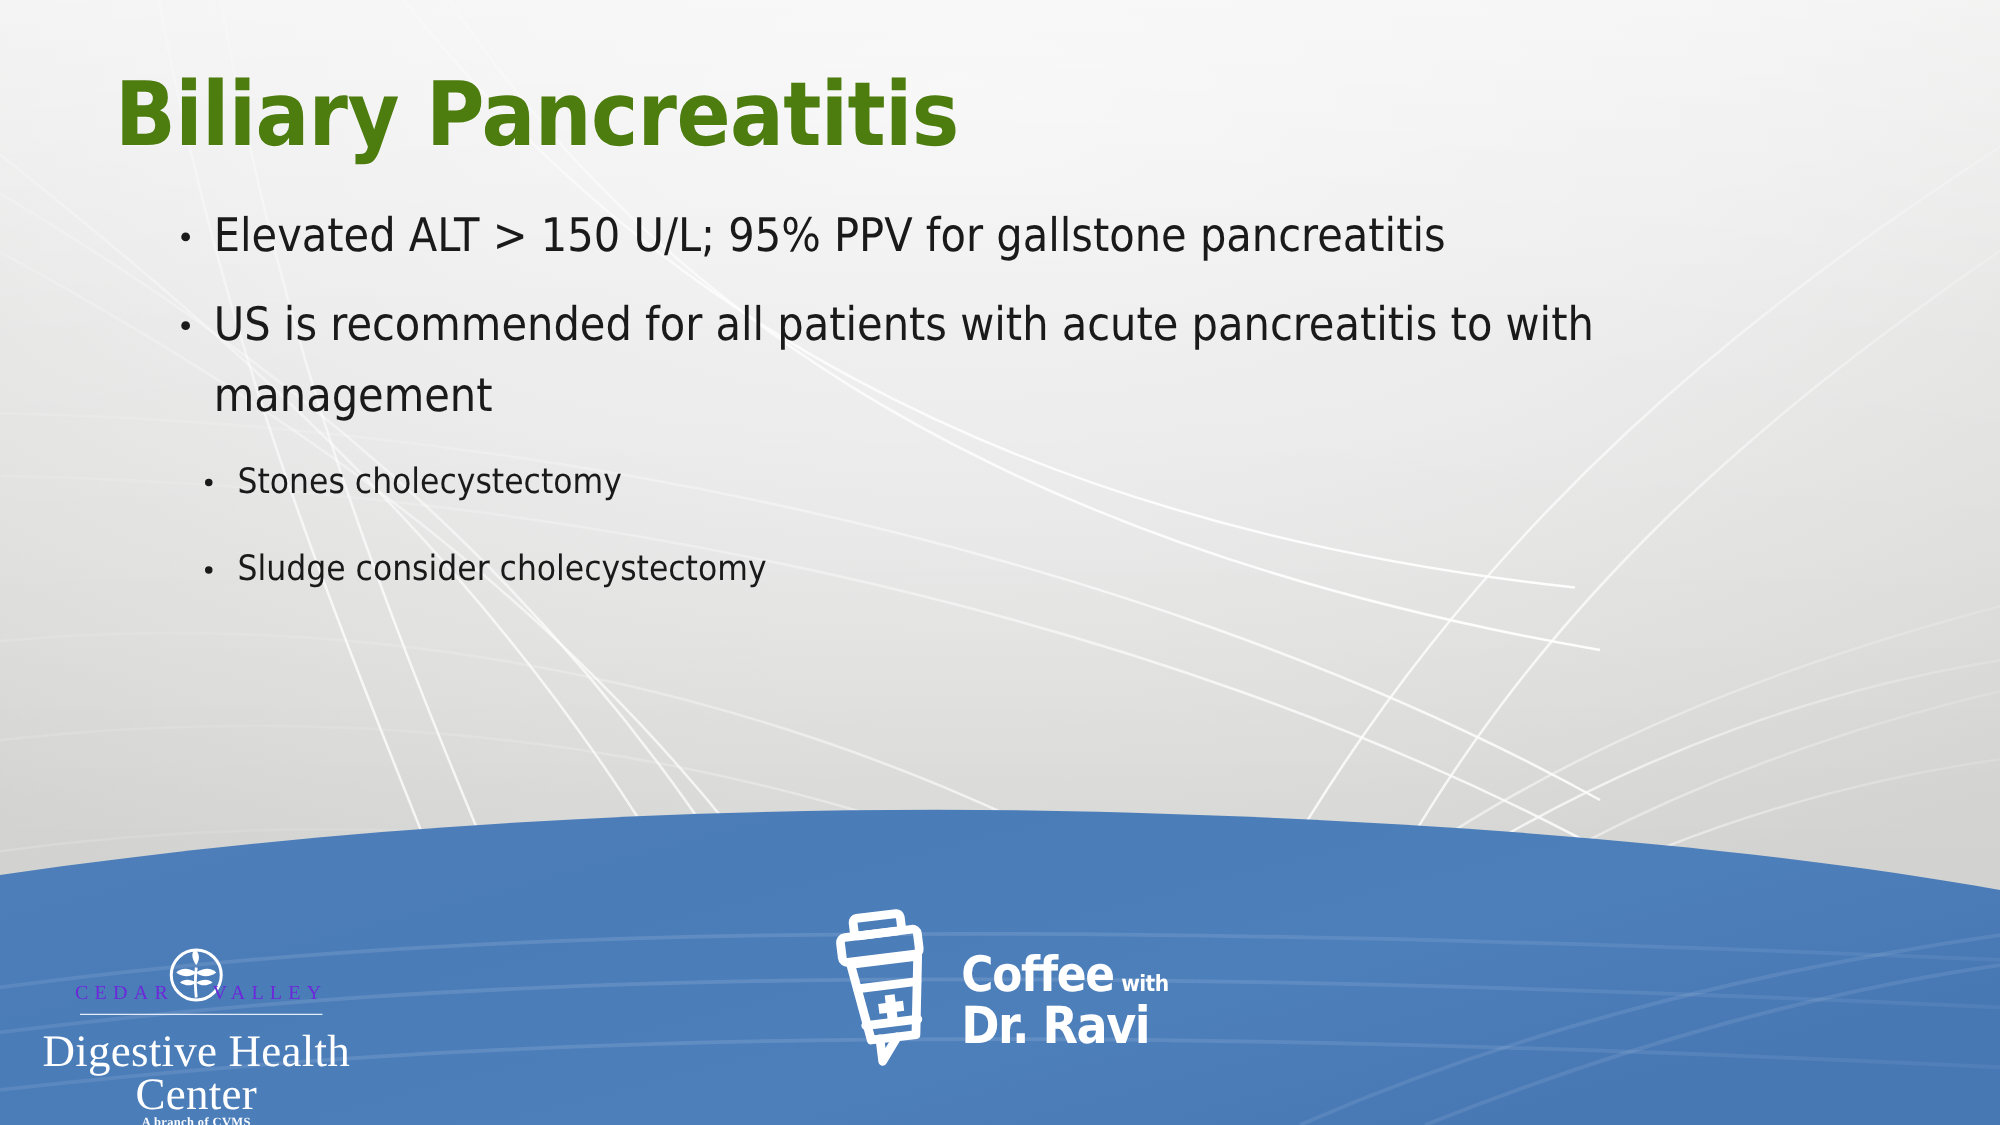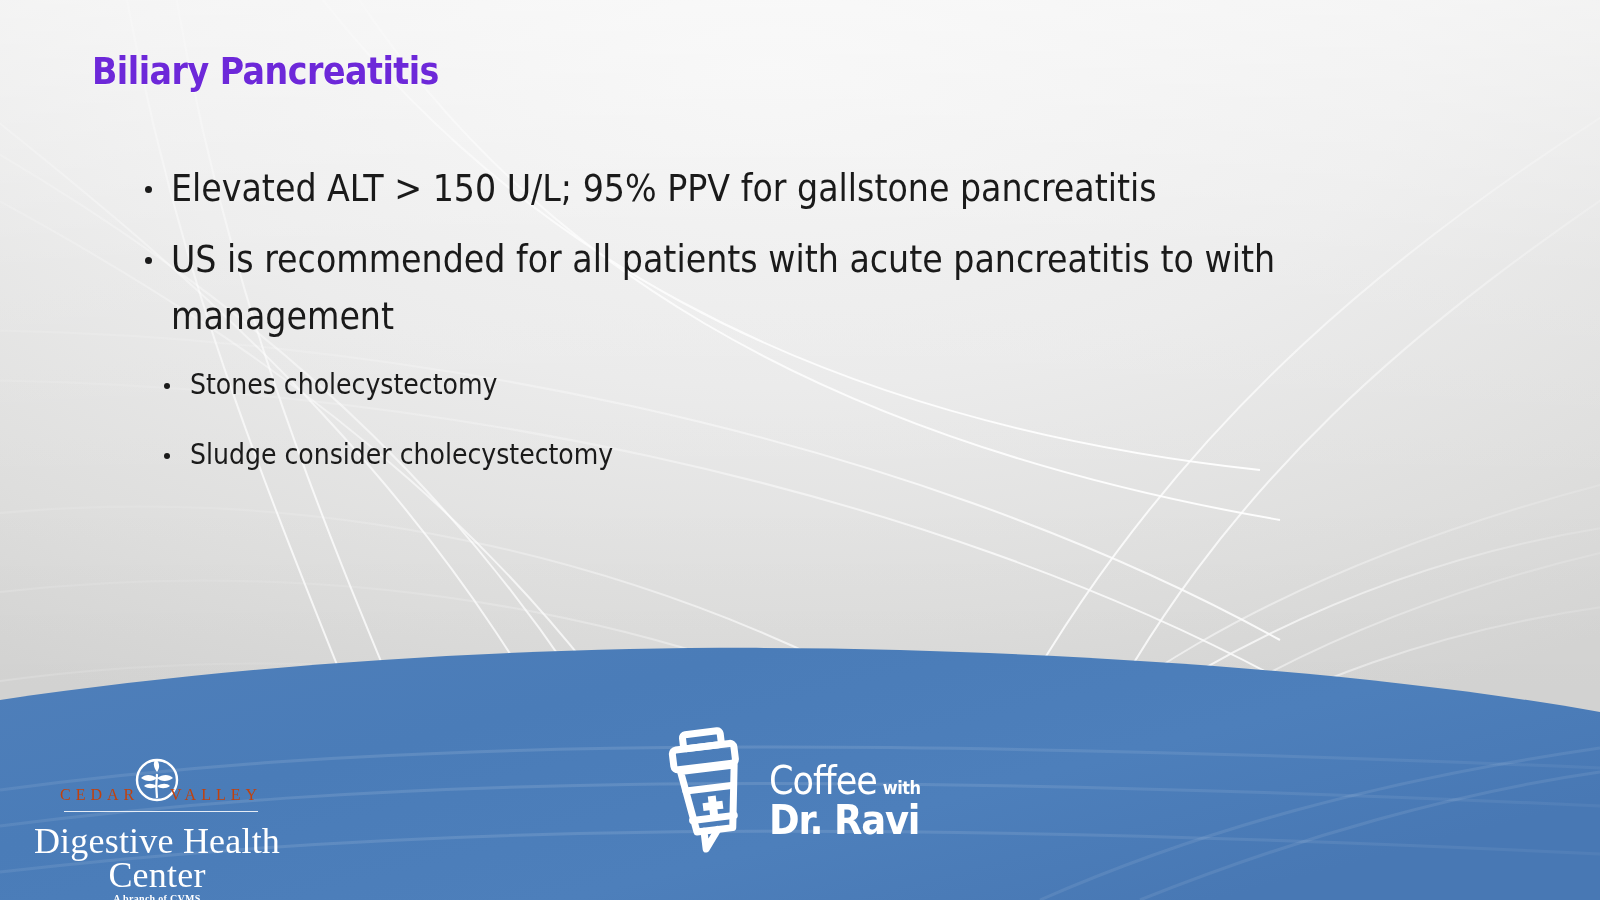--- a/index.html
+++ b/index.html
@@ -31,24 +31,24 @@
   .bg-swirls {
     position: absolute;
     inset: 0;
   }
 
   
   .title {
     position: absolute;
     left: 92px;
     top: 50px;
-    font-size: 37px;
+    font-size: 71px;
     font-weight: bold;
     letter-spacing: -0.5px;
-    color: #6d28d9;
+    color: #4d7c0f;
     font-family: "DejaVu Sans", sans-serif;
     font-stretch: condensed;
     text-shadow: 0 1px 0 rgba(255,255,255,0.5);
     white-space: nowrap;
   }
 
   
   .body-block {
     position: absolute;
     left: 92px;
@@ -137,21 +137,21 @@
     left: 50%;
     top: 0;
     transform: translateX(-50%);
   }
   .cv-word {
     position: absolute;
     top: 34px;
     font-family: "Liberation Serif", serif;
     font-size: 16px;
     letter-spacing: 5px;
-    color: #c2410c;
+    color: #6d28d9;
   }
   .cv-word.left  { left: 38px; }
   .cv-word.right { right: 30px; }
   .cv-rule {
     position: absolute;
     top: 59px;
     left: 42px;
     right: 34px;
     height: 1px;
     background: rgba(255,255,255,0.85);
@@ -194,21 +194,21 @@
     line-height: 1;
     padding-top: 18px;
   }
   .ravi-line1 {
     display: flex;
     align-items: baseline;
     gap: 6px;
   }
   .ravi-coffee {
     font-size: 39px;
-    font-weight: normal;
+    font-weight: bold;
     letter-spacing: -1px;
   }
   .ravi-with {
     font-size: 18px;
     font-weight: bold;
     letter-spacing: -0.5px;
   }
   .ravi-line2 {
     font-size: 41px;
     font-weight: bold;

